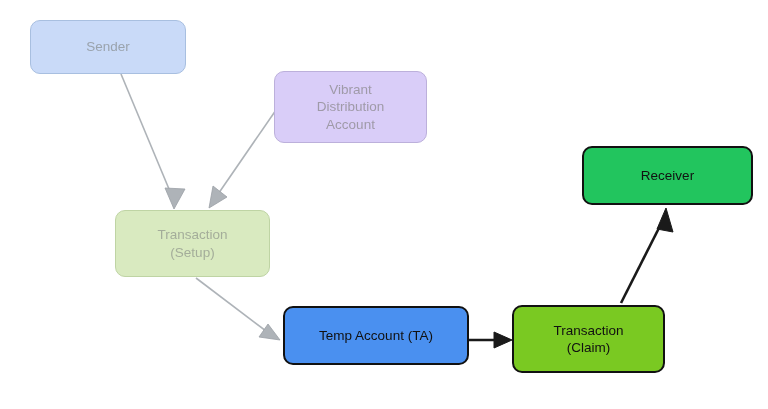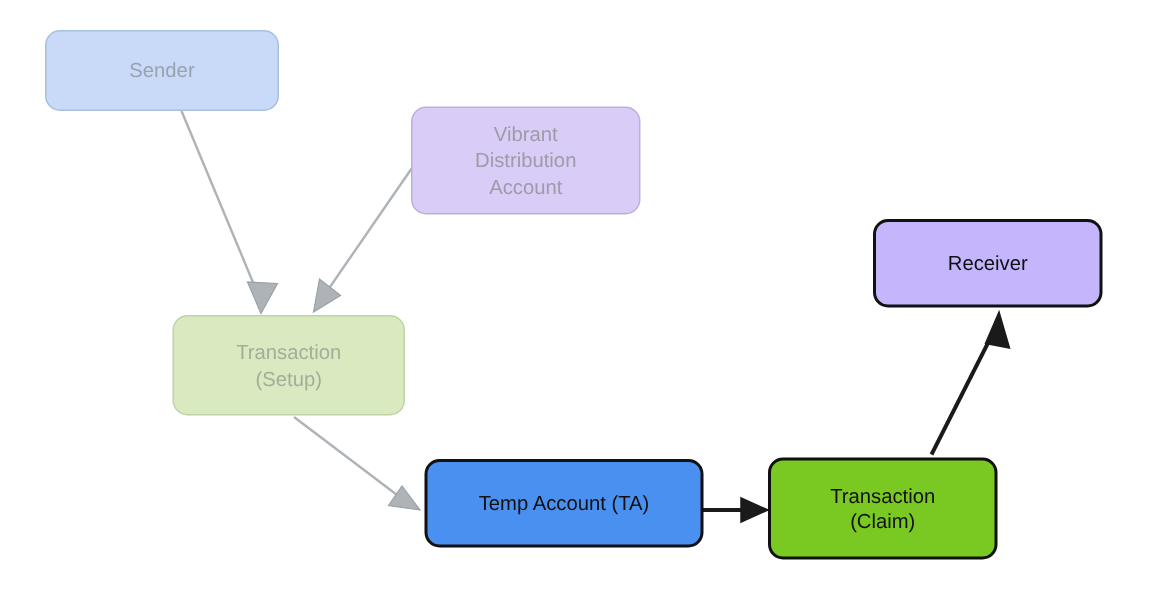--- a/index.html
+++ b/index.html
@@ -72,22 +72,22 @@
     border-color: #111111;
     color: #111111;
   }
   #node-transaction-claim {
     left: 512px; top: 305px; width: 153px; height: 68px;
     background: #7ac922;
     border-color: #111111;
     color: #111111;
   }
   #node-receiver {
-    left: 582px; top: 146px; width: 153px; height: 59px;
-    background: #c4b5fd;
+    left: 582px; top: 146px; width: 171px; height: 59px;
+    background: #22c55e;
     border-color: #111111;
     color: #111111;
   }
   .edge-faded {
     stroke: #aeb3b8;
     stroke-width: 1.6;
     fill: none;
   }
   .edge-solid {
     stroke: #1a1a1a;

